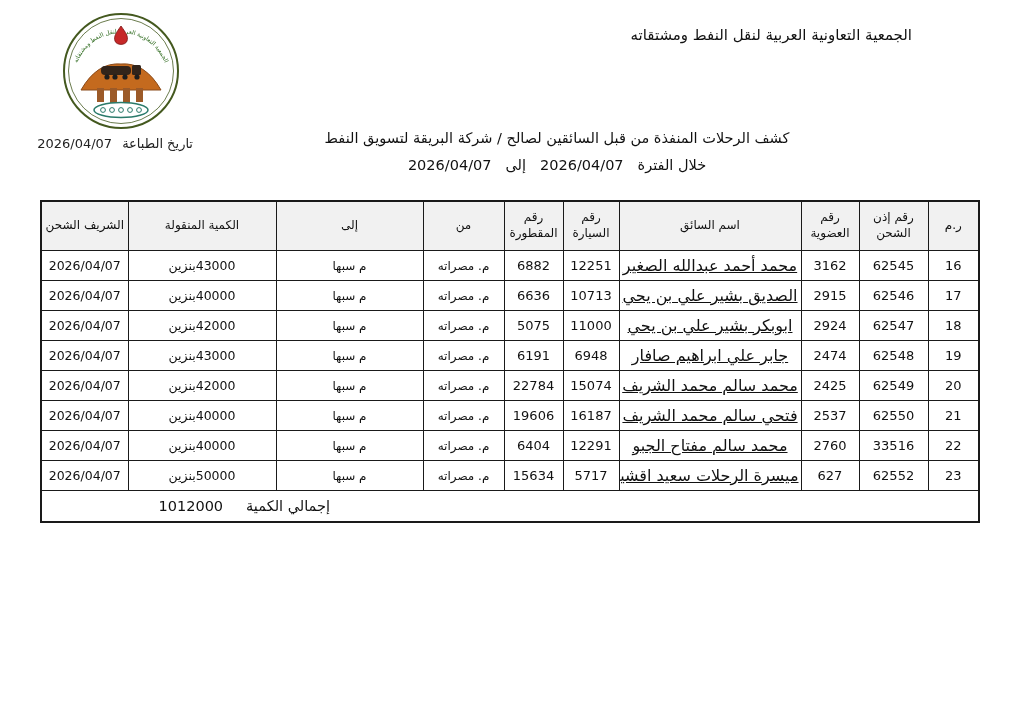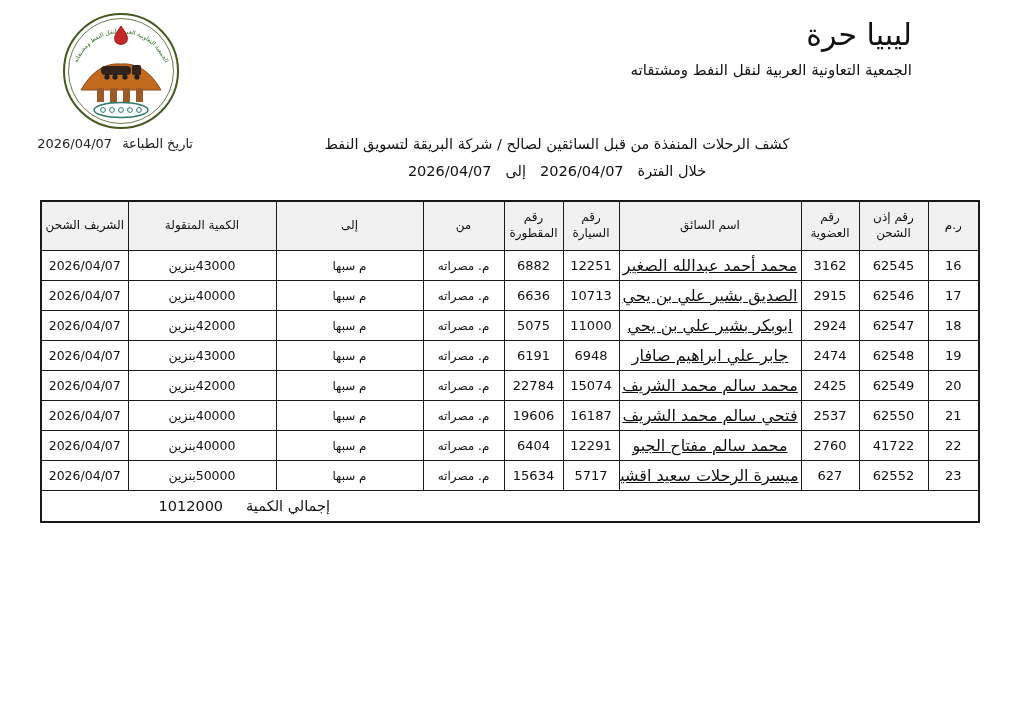--- a/index.html
+++ b/index.html
@@ -14,21 +14,21 @@
     display:flex;gap:10px;justify-content:flex-start;align-items:baseline;
     font-size:13px;color:#222;
   }
   .org-block{
     position:absolute;right:112px;top:18px;direction:rtl;text-align:right;color:#111;
   }
   .org-line1{font-size:30px;line-height:1.15;letter-spacing:1px;}
   .org-line2{font-size:15px;margin-top:8px;}
   .org-line3{font-size:16px;margin-top:5px;}
   .title-block{
-    position:absolute;left:282px;top:136px;width:550px;direction:rtl;text-align:center;color:#111;
+    position:absolute;left:282px;top:130px;width:550px;direction:rtl;text-align:center;color:#111;
   }
   .title-line1{font-size:14.5px;}
   .title-line2{
     margin-top:11px;display:flex;flex-direction:row;justify-content:center;
     gap:14px;font-size:14.5px;direction:rtl;
   }
   
   table.trips{
     position:absolute;left:40px;top:200px;width:938px;direction:rtl;
     border-collapse:collapse;table-layout:fixed;
@@ -99,21 +99,20 @@
       </g>
     </svg>
   </div>
 
   <div class="print-date">
     <span>تاريخ الطباعة</span>
     <span>2026/04/07</span>
   </div>
 
   <div class="org-block">
-    <div class="org-line1">ليبيا حرة</div>
     <div class="org-line2">الجمعية التعاونية العربية لنقل النفط ومشتقاته</div>
   </div>
 
   <div class="title-block">
     <div class="title-line1">كشف الرحلات المنفذة من قبل السائقين لصالح /  شركة البريقة لتسويق النفط</div>
     <div class="title-line2">
       <span>خلال الفترة</span>
       <span>2026/04/07</span>
       <span>إلى</span>
       <span>2026/04/07</span>
@@ -215,21 +214,21 @@
           <td class="c-driver_name">فتحي سالم محمد الشريف</td>
           <td class="c-car_no">16187</td>
           <td class="c-trailer_no">19606</td>
           <td class="c-from">م. مصراته</td>
           <td class="c-to">م سبها</td>
           <td class="c-quantity">40000بنزين</td>
           <td class="c-ship_date">2026/04/07</td>
         </tr>
         <tr>
           <td class="c-no">22</td>
-          <td class="c-permit_no">41722</td>
+          <td class="c-permit_no">33516</td>
           <td class="c-membership_no">2760</td>
           <td class="c-driver_name">محمد سالم مفتاح الجبو</td>
           <td class="c-car_no">12291</td>
           <td class="c-trailer_no">6404</td>
           <td class="c-from">م. مصراته</td>
           <td class="c-to">م سبها</td>
           <td class="c-quantity">40000بنزين</td>
           <td class="c-ship_date">2026/04/07</td>
         </tr>
         <tr>

